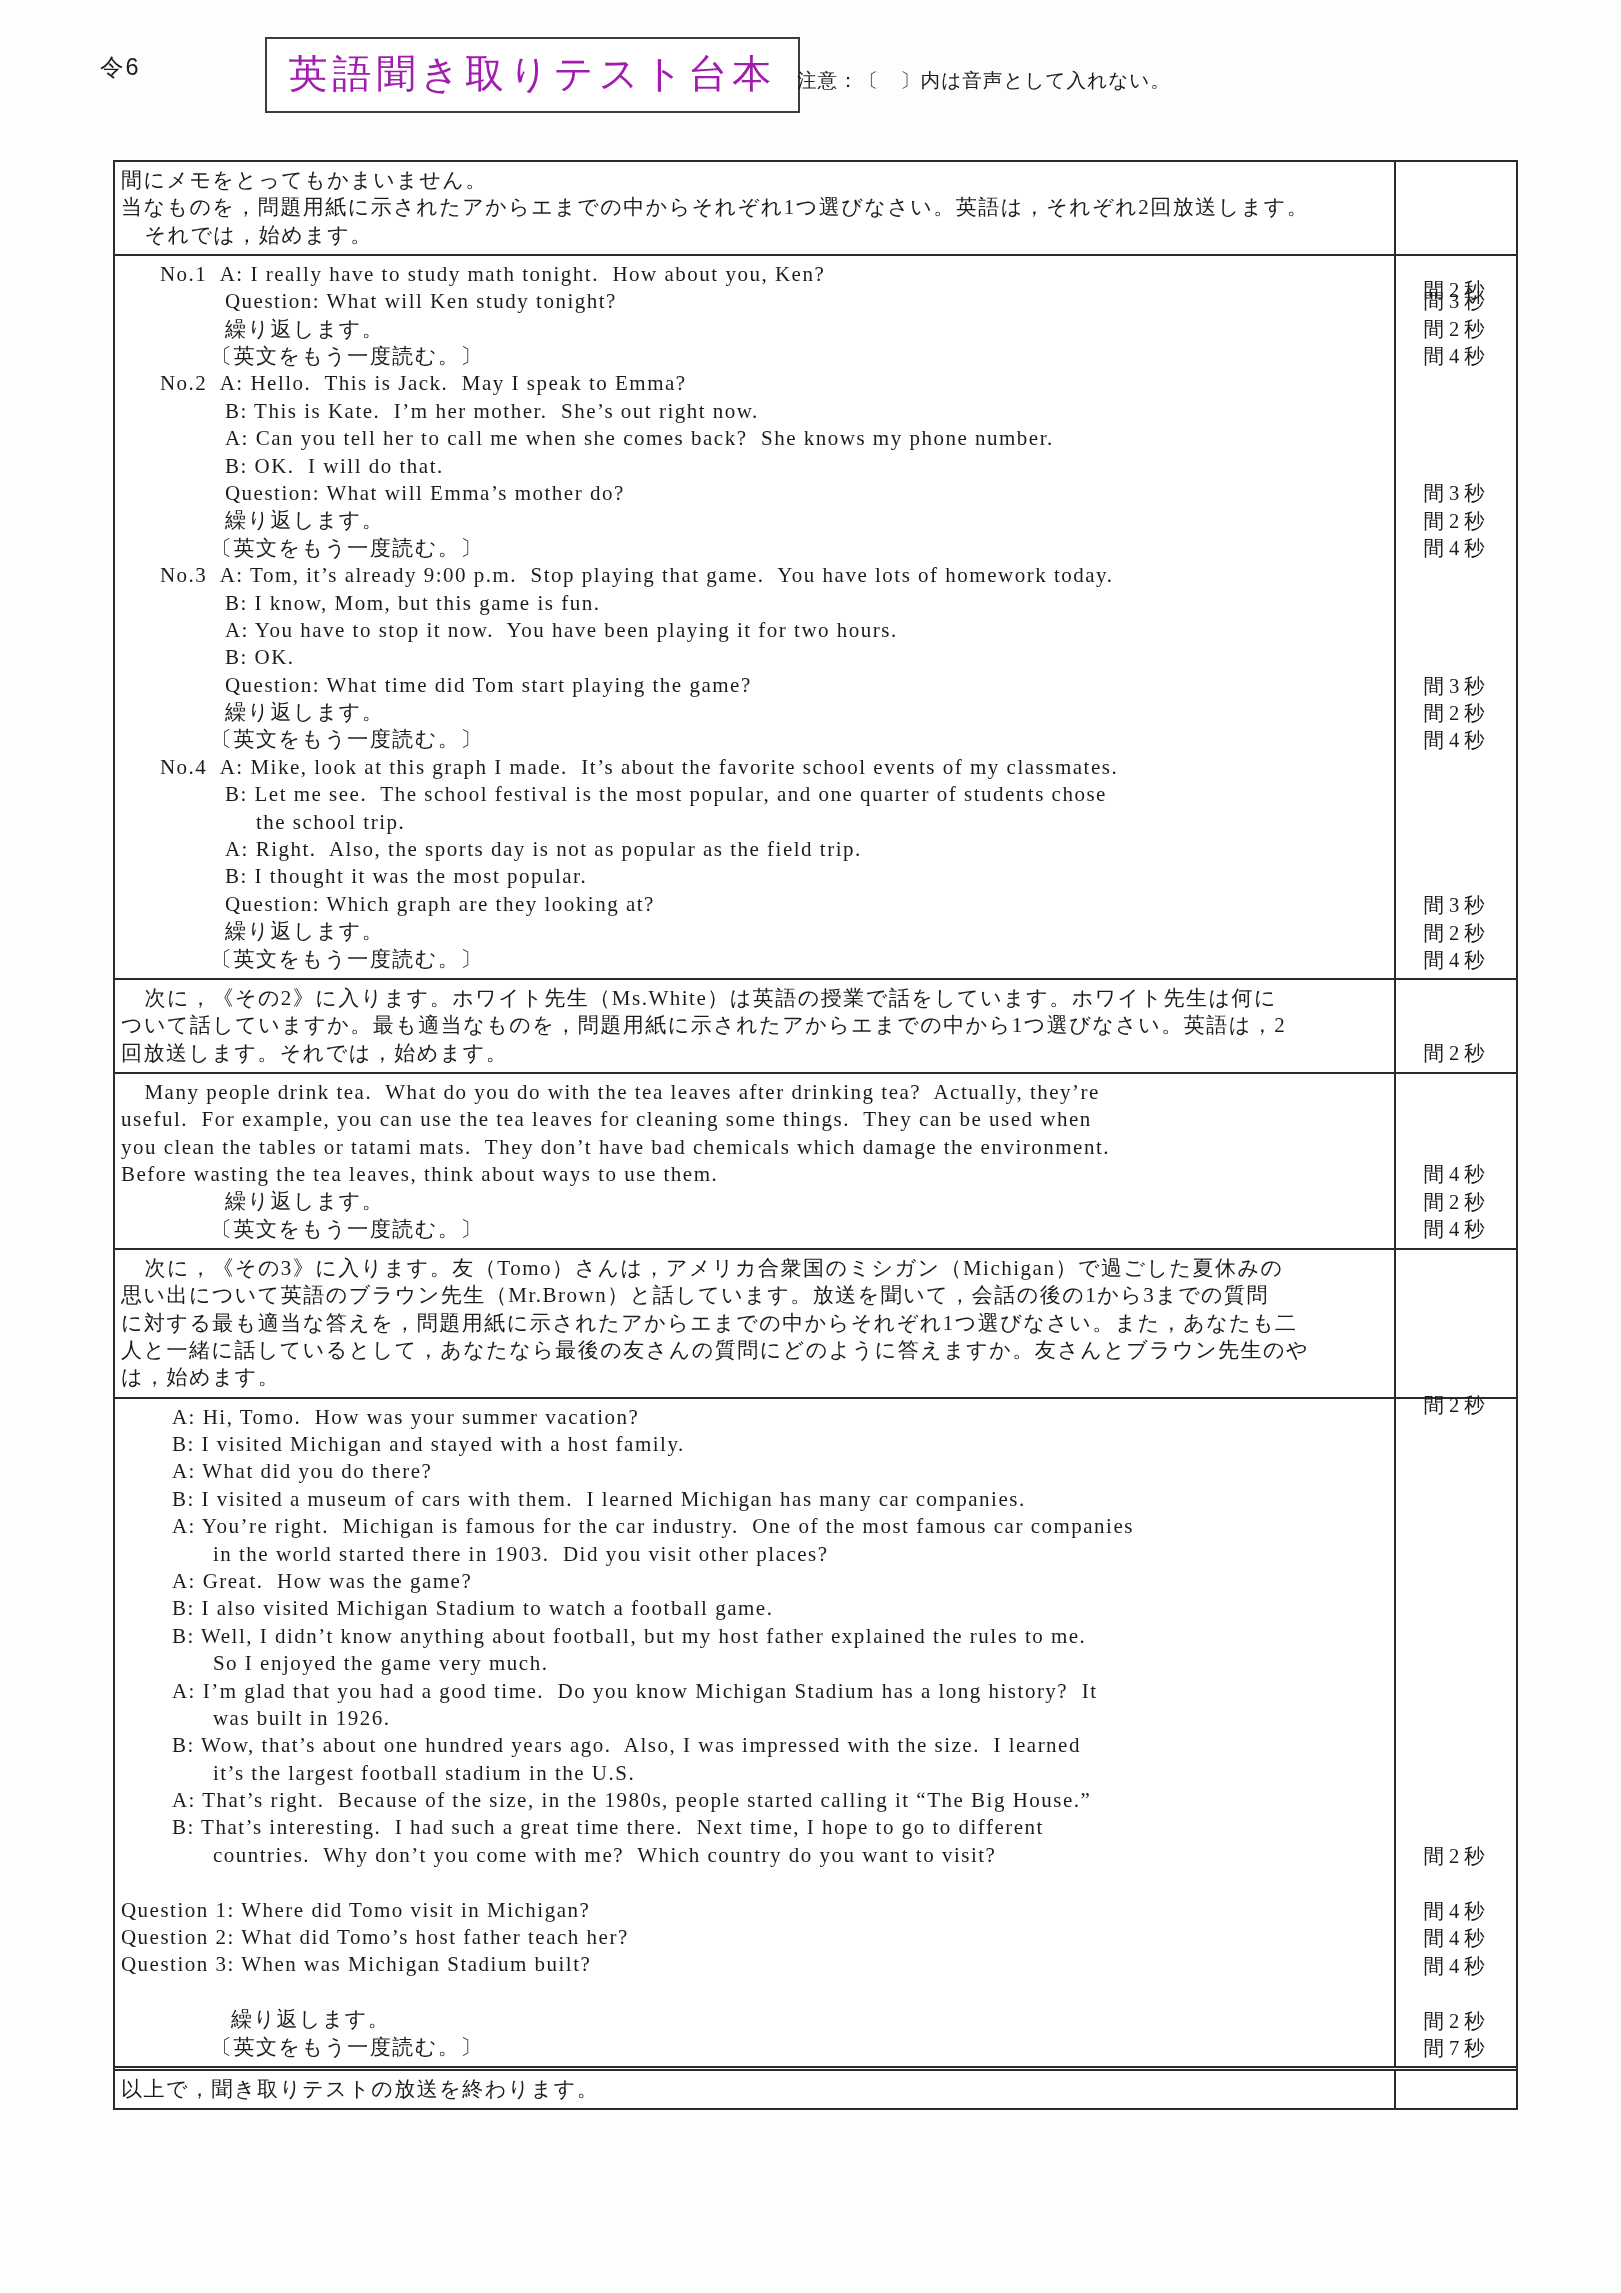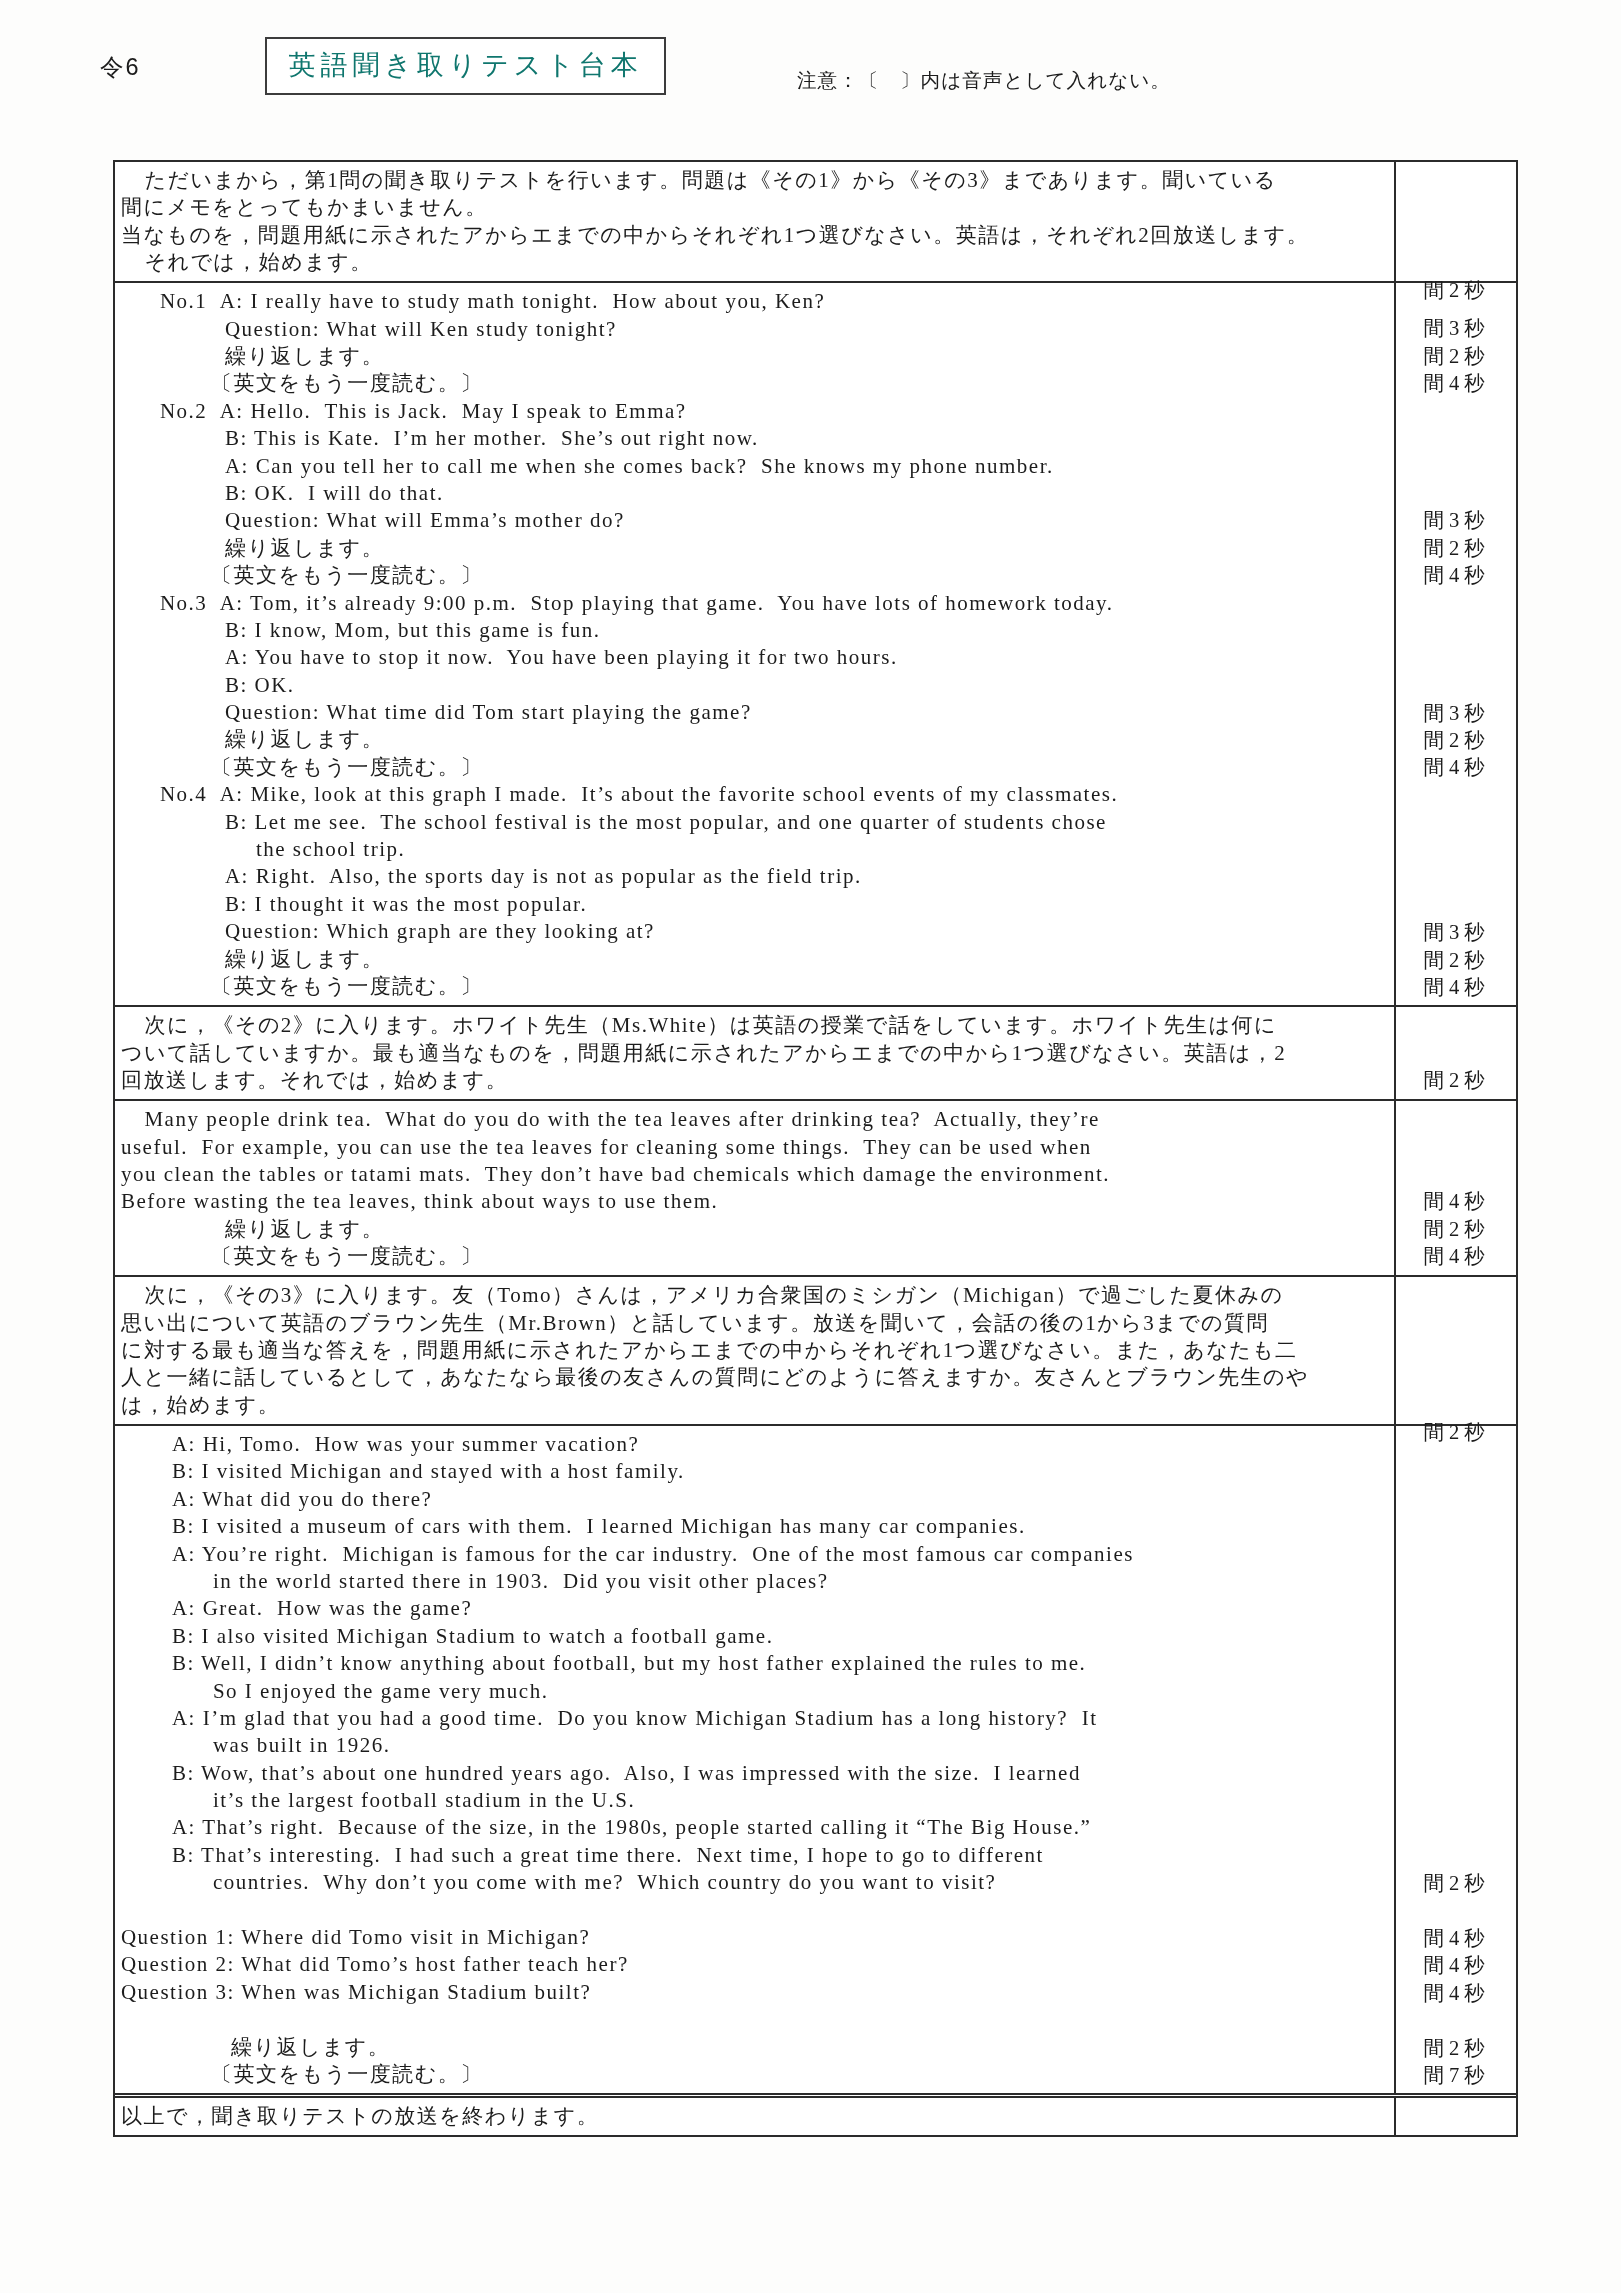--- a/index.html
+++ b/index.html
@@ -17,23 +17,23 @@
     font-size:23.5px;letter-spacing:2px;
     font-family:Liberation Sans, sans-serif;
   }
   .title-box{
     position:absolute;left:265px;top:37px;
     border:2px solid #3c3c3c;
     padding:7.8px 21.6px 9.8px 21.6px;
     background:#fff;
   }
   .title-box .title-text{
-    font-size:27px;letter-spacing:4.9px;
+    font-size:39px;letter-spacing:4.9px;
     font-family:"Liberation Sans","DejaVu Sans",sans-serif;
-    color:#0f766e;white-space:pre;
+    color:#a21caf;white-space:pre;
   }
   .note{
     position:absolute;left:797px;top:67px;
     font-size:19.6px;letter-spacing:1px;white-space:pre;
   }
   
   .script-table{
     position:absolute;left:113px;top:160px;
     width:1401px;
     border:2px solid #2b2b2b;
@@ -83,21 +83,20 @@
 
   <div class="title-box">
     <span class="title-text">英語聞き取りテスト台本</span>
   </div>
 
   <span class="note">注意：〔　〕内は音声として入れない。</span>
 
   <div class="script-table" id="script-table">
       <div class="trow">
         <div class="cell-main">
-          <div class="line ind-p">ただいまから，第1問の聞き取りテストを行います。問題は《その1》から《その3》まであります。聞いている</div>
           <div class="line">間にメモをとってもかまいません。</div>
           <div class="line">当なものを，問題用紙に示されたアからエまでの中からそれぞれ1つ選びなさい。英語は，それぞれ2回放送します。</div>
           <div class="line ind-p">それでは，始めます。</div>
         </div>
         <div class="cell-time">
           <div class="time-label" style="top: 115px;">間2秒</div>
         </div>
       </div>
       <div class="trow">
         <div class="cell-main">

